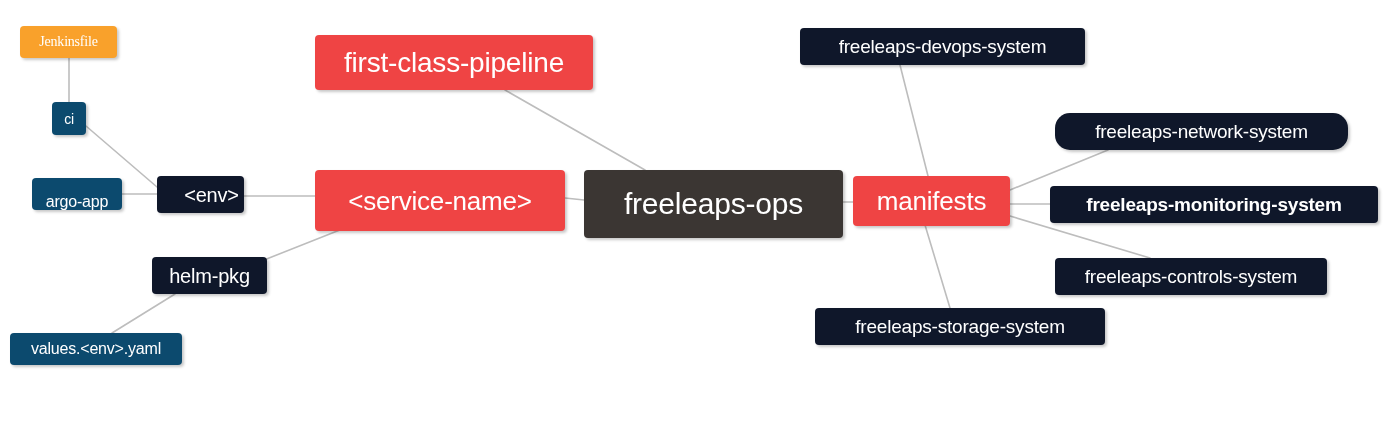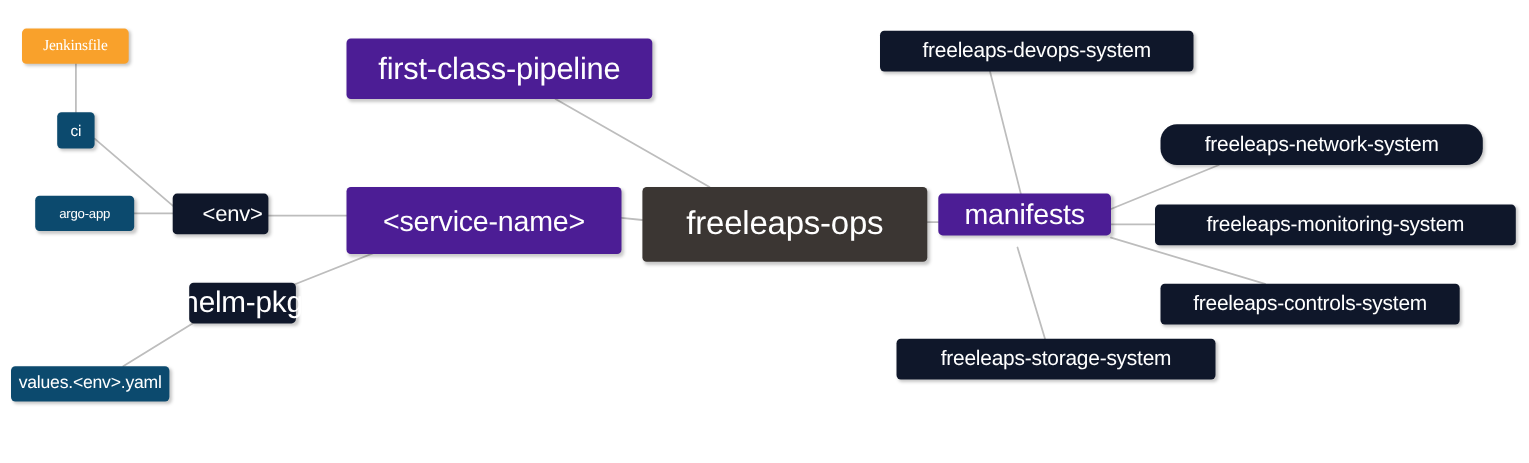--- a/index.html
+++ b/index.html
@@ -32,21 +32,21 @@
     justify-content: center;
     color: #ffffff;
     border-radius: 4px;
     white-space: nowrap;
     line-height: 1;
     box-shadow: 2px 2px 3px rgba(0,0,0,0.22);
     letter-spacing: -0.2px;
     user-select: none;
   }
   .node.root       { background: #3b3633; }
-  .node.blue       { background: #4c1d95; }
+  .node.blue       { background: #ef4444; }
   .node.green      { background: #0f172a; }
   .node.orange     { background: #f9a12b; font-family: Liberation Serif, serif; }
   .node.red        { background: #0c4a6e; }
 </style>
 </head>
 <body>
 
 <div id="mindmap">
   <svg id="edges" xmlns="http://www.w3.org/2000/svg" width="1390" height="421" viewBox="0 0 1390 421">
       <line x1="69" y1="58" x2="69" y2="102" stroke="#bdbdbd" stroke-width="1.6" stroke-linecap="round"></line>
@@ -67,50 +67,50 @@
   <div id="node-layer">
       <div class="node root" style="left: 584px; top: 170px; width: 259px; height: 68px; font-size: 30px;">
         <span>freeleaps-ops</span>
       </div>
       <div class="node blue" style="left: 315px; top: 35px; width: 278px; height: 55px; font-size: 28px;">
         <span>first-class-pipeline</span>
       </div>
       <div class="node blue" style="left: 315px; top: 170px; width: 250px; height: 61px; font-size: 26px;">
         <span>&lt;service-name&gt;</span>
       </div>
-      <div class="node blue" style="left: 853px; top: 176px; width: 157px; height: 38px; font-size: 26px;">
+      <div class="node blue" style="left: 853px; top: 176px; width: 157px; height: 50px; font-size: 26px;">
         <span>manifests</span>
       </div>
       <div class="node green" style="left: 157px; top: 176px; width: 87px; height: 37px; font-size: 20px; padding-left: 22px;">
         <span>&lt;env&gt;</span>
       </div>
-      <div class="node green" style="left: 152px; top: 257px; width: 97px; height: 37px; font-size: 27px; margin-left: 20px;">
+      <div class="node green" style="left: 152px; top: 257px; width: 115px; height: 37px; font-size: 20px;">
         <span>helm-pkg</span>
       </div>
       <div class="node green" style="left: 800px; top: 28px; width: 285px; height: 37px; font-size: 19px;">
         <span>freeleaps-devops-system</span>
       </div>
       <div class="node green" style="left: 1055px; top: 113px; width: 293px; height: 37px; font-size: 19px; border-radius: 15px;">
         <span>freeleaps-network-system</span>
       </div>
-      <div class="node green" style="left: 1050px; top: 186px; width: 328px; height: 37px; font-size: 19px;">
+      <div class="node green" style="left: 1050px; top: 186px; width: 328px; height: 37px; font-size: 19px; font-weight: bold;">
         <span>freeleaps-monitoring-system</span>
       </div>
       <div class="node green" style="left: 1055px; top: 258px; width: 272px; height: 37px; font-size: 19px;">
         <span>freeleaps-controls-system</span>
       </div>
       <div class="node green" style="left: 815px; top: 308px; width: 290px; height: 37px; font-size: 19px;">
         <span>freeleaps-storage-system</span>
       </div>
       <div class="node orange" style="left: 20px; top: 26px; width: 97px; height: 32px; font-size: 14px;">
         <span>Jenkinsfile</span>
       </div>
       <div class="node red" style="left: 52px; top: 102px; width: 34px; height: 33px; font-size: 14px;">
         <span>ci</span>
       </div>
-      <div class="node red" style="left: 32px; top: 178px; width: 90px; height: 32px; font-size: 12px;">
+      <div class="node red" style="left: 32px; top: 178px; width: 90px; height: 32px; font-size: 16px; align-items: flex-end;">
         <span>argo-app</span>
       </div>
-      <div class="node red" style="left: 10px; top: 333px; width: 144px; height: 32px; font-size: 16px;">
+      <div class="node red" style="left: 10px; top: 333px; width: 172px; height: 32px; font-size: 16px;">
         <span>values.&lt;env&gt;.yaml</span>
       </div>
     </div>
 </div>
 
 </body></html>

